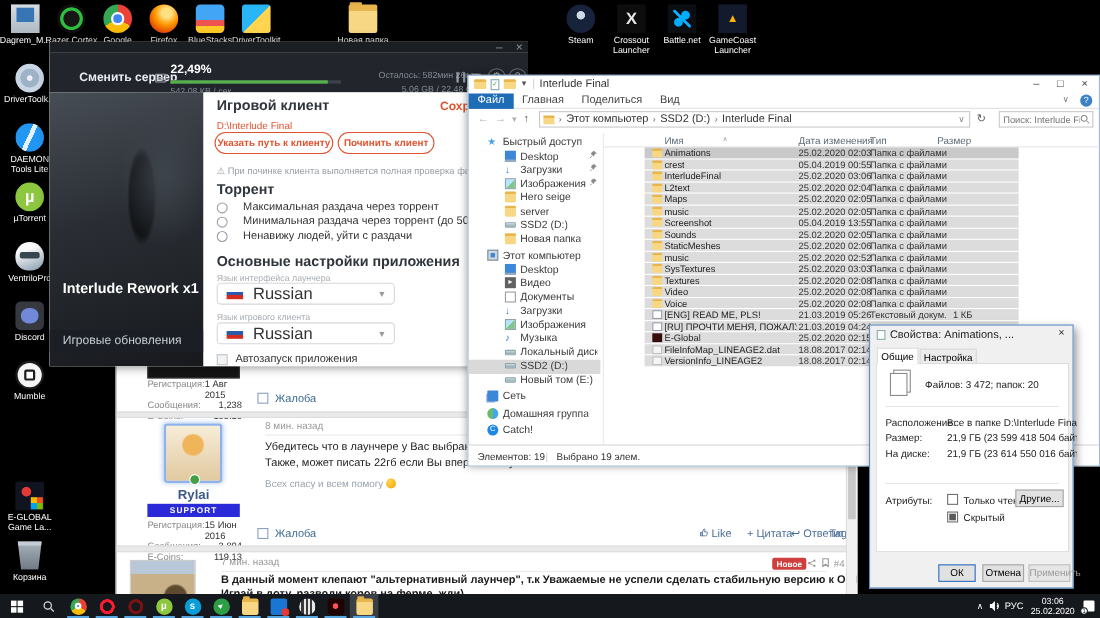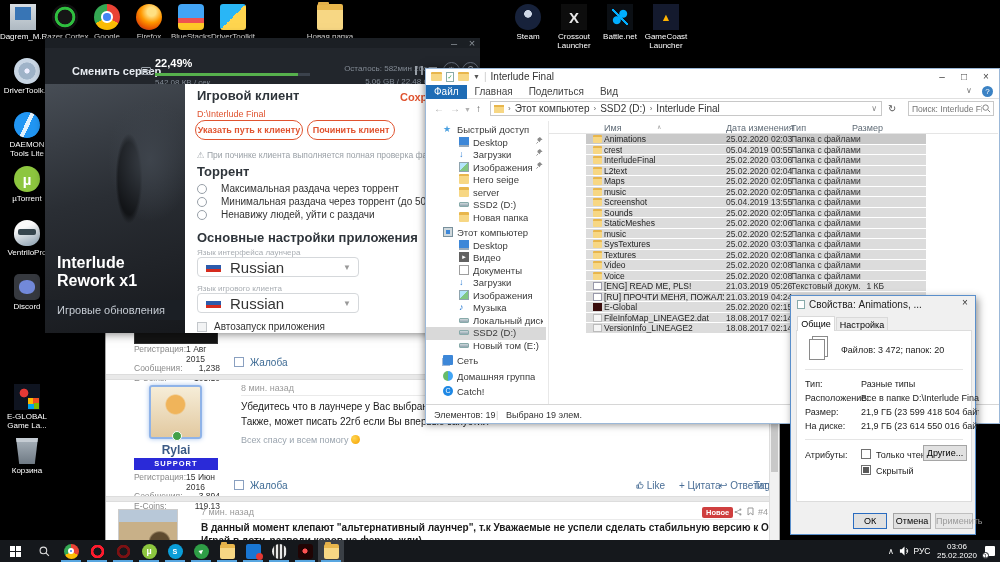--- a/index.html
+++ b/index.html
@@ -76,21 +76,21 @@
 .pct{position:absolute;left:110px;top:9px;color:#fff;font-size:11px;font-weight:700}
 .pbar{position:absolute;left:110px;top:25px;width:155px;height:3px;background:#3b424c}
 .pbar .fill{height:3px;width:92%;background:#56b04c}
 .speed{position:absolute;left:110px;top:30px;color:#828a94;font-size:8px}
 .rstats{position:absolute;left:276px;top:14px;width:114px;text-align:right;color:#828a94;font-size:8px;line-height:13px}
 .mbtn{position:absolute;cursor:pointer}
 .pausebars{left:370px;top:18px;width:8px;height:9px;border-left:2px solid #9aa1a9;border-right:2px solid #9aa1a9}
 .stopsq{left:384px;top:19px;width:8px;height:8px;background:#9aa1a9}
 .circbtn{width:17px;height:17px;border:1px solid #6a7280;border-radius:50%;color:#aab2bc;font-size:10px;text-align:center;line-height:16px}
 #launcher .side{position:absolute;left:0;top:46px;width:140px;bottom:0;background:radial-gradient(ellipse 60px 90px at 75% 30%,#3e444c 0%,transparent 70%),radial-gradient(ellipse 18px 60px at 60% 38%,#121417 0 60%,transparent 75%),linear-gradient(165deg,#474d55 0%,#2a2e34 45%,#17191d 100%)}
-.side-title{position:absolute;left:12px;top:170px;color:#fff;font-size:16px;font-weight:700}
+.side-title{position:absolute;left:12px;top:170px;color:#fff;font-size:13px;font-weight:700}
 .side-item{position:absolute;left:0;top:216px;width:140px;height:20px;background:#1b1f25;color:#c6ccd4;font-size:11px;line-height:20px;padding-left:12px;cursor:pointer}
 #launcher .content{position:absolute;left:140px;top:46px;right:0;bottom:0;background:#fff}
 .lc-h{position:absolute;font-size:13px;font-weight:700;color:#2f353b}
 .save-link{position:absolute;left:215px;top:7px;color:#e0532f;font-size:11px;font-weight:600;cursor:pointer}
 .path{position:absolute;left:12px;top:25px;color:#e0532f;font-size:9px}
 .obtn{position:absolute;height:20px;border:1px solid #e0532f;border-radius:11px;color:#e0532f;background:#fff;font-size:9px;font-weight:600;text-align:center;line-height:18px;cursor:pointer}
 .warn{position:absolute;left:12px;top:66px;color:#9aa0a6;font-size:8.5px}
 .radio-row{position:absolute;left:12px;font-size:10px;color:#333;display:flex;align-items:center;gap:14px}
 .rdo{width:10px;height:10px;border:1px solid #98a0a8;border-radius:50%;position:relative;flex:none}
 .dd-label{position:absolute;left:12px;color:#a8adb2;font-size:8px}
@@ -293,20 +293,24 @@
       <div class="dt-item">
         <span class="ic i-ventrilo sctrue"></span>
         <span class="lbl">VentriloPro</span>
       </div>
 
       <div class="dt-item">
         <span class="ic i-discord sctrue"></span>
         <span class="lbl">Discord</span>
       </div>
 
+      <div class="dt-item">
+        <span class="ic i-mumble sctrue"></span>
+        <span class="lbl">Mumble</span>
+      </div>
 
       <div class="dt-item gaptrue">
         <span class="ic i-eglobal sctrue"></span>
         <span class="lbl">E-GLOBAL Game La...</span>
       </div>
 
       <div class="dt-item">
         <span class="ic i-recycle"></span>
         <span class="lbl">Корзина</span>
       </div>
@@ -886,24 +890,20 @@
   <span class="ptab active" style="left:6px;top:20px;width:38px">Общие</span>
   <span class="ptab idle" style="left:45px;width:52px">Настройка</span>
 
   <div class="ppanel">
     <span class="files-icon"></span>
     <span class="psummary">Файлов: 3 472; папок: 20</span>
     <div class="phr" style="top:38px"></div>
 
     <div style="position:absolute;left:0;top:48px;right:0">
 
-        <div class="prow" style="position:relative;height:14px">
-          <span class="pl">Тип:</span>
-          <span class="pv">Разные типы</span>
-        </div>
 
         <div class="prow" style="position:relative;height:14px">
           <span class="pl">Расположение:</span>
           <span class="pv">Все в папке D:\Interlude Final</span>
         </div>
 
         <div class="prow" style="position:relative;height:14px">
           <span class="pl">Размер:</span>
           <span class="pv">21,9 ГБ (23 599 418 504 байт)</span>
         </div>

